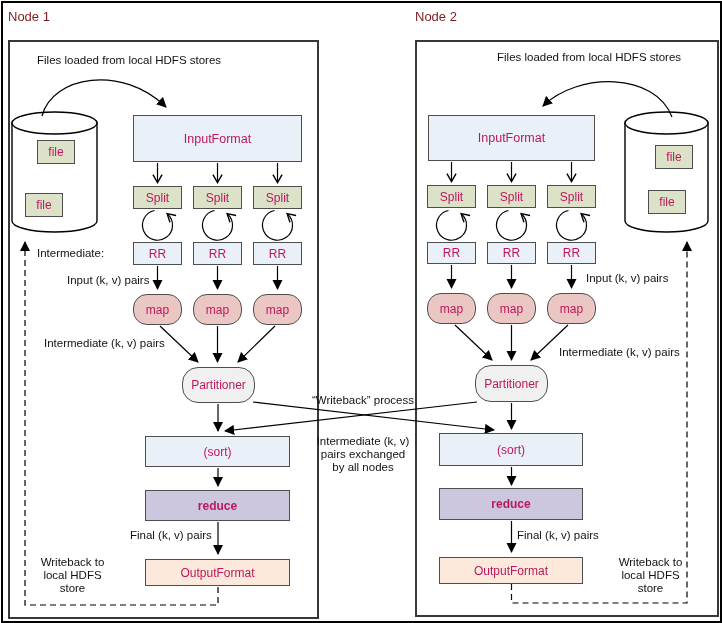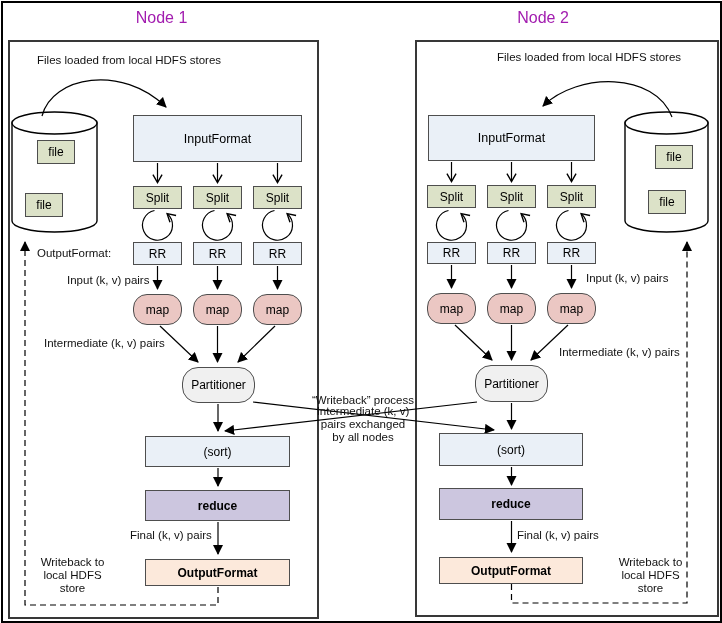--- a/index.html
+++ b/index.html
@@ -1,46 +1,46 @@
 <!DOCTYPE html>
 <html><head>
 <meta charset="utf-8">
 <style>
   html,body{margin:0;padding:0;background:#fff;}
   .stage{position:relative;width:722px;height:623px;background:#fff;overflow:hidden;
          font-family:"Liberation Sans","DejaVu Sans",sans-serif;color:#111;}
   .frame{position:absolute;left:1px;top:1px;width:717px;height:618px;border:2.5px solid #000;}
   .nodebox{position:absolute;border:2px solid #383838;background:transparent;}
-  .title{position:absolute;font-size:16px;color:#a21caf;text-align:center;}
+  .title{position:absolute;font-size:13px;color:#7f1d1d;text-align:left;}
   svg.layer{position:absolute;left:0;top:0;width:722px;height:623px;}
   .box{position:absolute;box-sizing:border-box;border:1.5px solid #4e4e4e;
        display:flex;align-items:center;justify-content:center;
-       font-size:12px;color:#000000;background:#fff;}
+       font-size:12px;color:#be185d;background:#fff;}
   .big{font-size:12.5px;}
   .blue{background:#EAF0F7;}
   .green{background:#DCE2C8;}
   .pink{background:#EBC7C3;border-radius:14px;}
   .gray{background:#F0F0F0;border-radius:16px;}
   .purple{background:#CCC6DF;font-weight:bold;}
-  .peach{background:#FCE9DB;font-weight:bold;}
+  .peach{background:#FCE9DB;}
   .lbl{position:absolute;font-size:11.5px;color:#111;white-space:nowrap;}
   .lblc{position:absolute;font-size:11.5px;color:#111;text-align:center;
         white-space:pre-line;line-height:1.12;}
 </style>
 </head>
 <body>
 
 <div class="stage">
   <div class="frame"></div>
 
   <div class="nodebox" style="left:8px;top:40px;width:307px;height:575px"></div>
   <div class="nodebox" style="left:415px;top:40px;width:300px;height:573px"></div>
 
   <div class="title" style="left:8px;top:9px;width:307px">Node 1</div>
-  <div class="title" style="left:393px;top:9px;width:300px">Node 2</div>
+  <div class="title" style="left:415px;top:9px;width:300px">Node 2</div>
 
   <svg class="layer">
     <defs>
       <marker id="mT" viewBox="0 0 10 10" refX="9" refY="5" markerWidth="8.5" markerHeight="8.5" orient="auto">
         <path d="M0,0 L10,5 L0,10 Z" fill="#000"></path>
       </marker>
       <marker id="mV" viewBox="0 0 10 10" refX="7.5" refY="5" markerWidth="9.5" markerHeight="9.5" orient="auto">
         <path d="M1,1 L8,5 L1,9" fill="none" stroke="#000" stroke-width="1.2"></path>
       </marker>
     </defs>
@@ -128,33 +128,33 @@
   <div class="box pink" style="left:487px;top:293px;width:49px;height:31px">map</div>
   <div class="box pink" style="left:547px;top:293px;width:49px;height:31px">map</div>
   <div class="box gray" style="left:475px;top:365px;width:73px;height:37px">Partitioner</div>
   <div class="box blue" style="left:439px;top:433px;width:144px;height:33px">(sort)</div>
   <div class="box purple" style="left:439px;top:488px;width:144px;height:32px">reduce</div>
   <div class="box peach" style="left:439px;top:557px;width:144px;height:27px">OutputFormat</div>
   <div class="box green" style="left:655px;top:145px;width:38px;height:24px">file</div>
   <div class="box green" style="left:648px;top:190px;width:38px;height:24px">file</div>
 
   <div class="lbl" style="left:37px;top:54px">Files loaded from local HDFS stores</div>
-  <div class="lbl" style="left:37px;top:247px">OutputFormat:</div>
+  <div class="lbl" style="left:37px;top:247px">Intermediate:</div>
   <div class="lbl" style="left:67px;top:274px">Input (k, v) pairs</div>
   <div class="lbl" style="left:44px;top:337px">Intermediate (k, v) pairs</div>
   <div class="lbl" style="left:130px;top:529px">Final (k, v) pairs</div>
   <div class="lblc" style="left:30px;top:556px;width:85px">Writeback to
 local HDFS
 store</div>
 
   <div class="lbl" style="left:497px;top:51px">Files loaded from local HDFS stores</div>
   <div class="lbl" style="left:586px;top:272px">Input (k, v) pairs</div>
   <div class="lbl" style="left:559px;top:346px">Intermediate (k, v) pairs</div>
   <div class="lbl" style="left:517px;top:529px">Final (k, v) pairs</div>
   <div class="lblc" style="left:608px;top:556px;width:85px">Writeback to
 local HDFS
 store</div>
 
   <div class="lblc" style="left:305px;top:394px;width:116px">“Writeback” process</div>
-  <div class="lblc" style="left:305px;top:405px;width:116px">Intermediate (k, v)
+  <div class="lblc" style="left:305px;top:435px;width:116px">Intermediate (k, v)
 pairs exchanged
 by all nodes</div>
 </div>
 
 </body></html>

